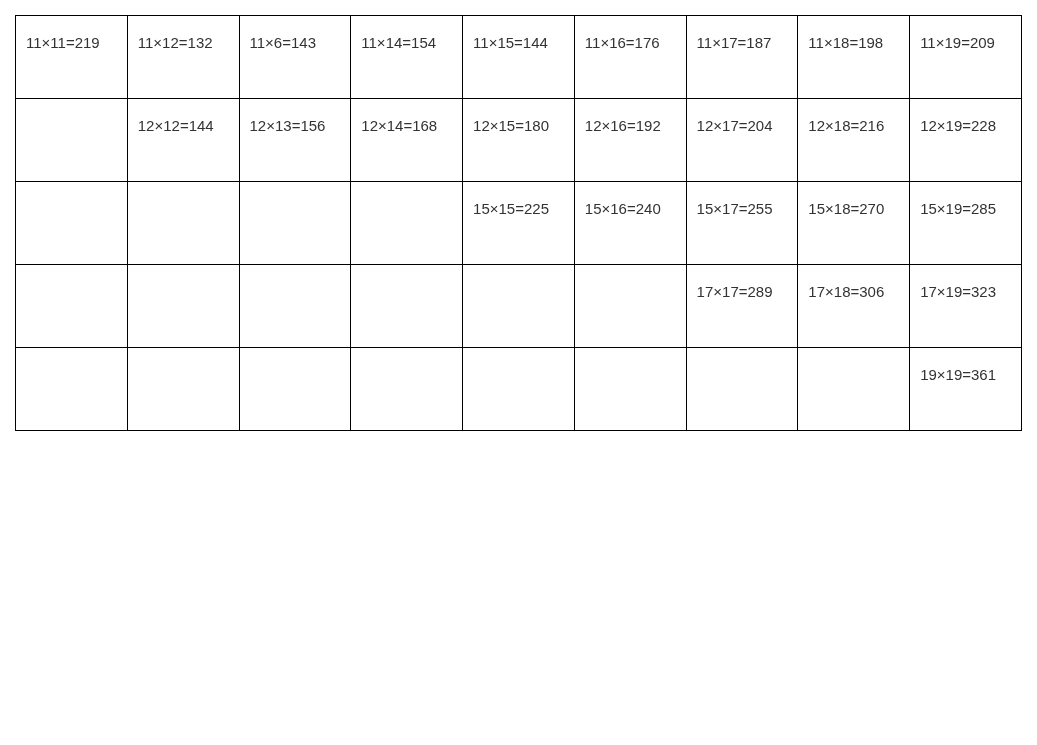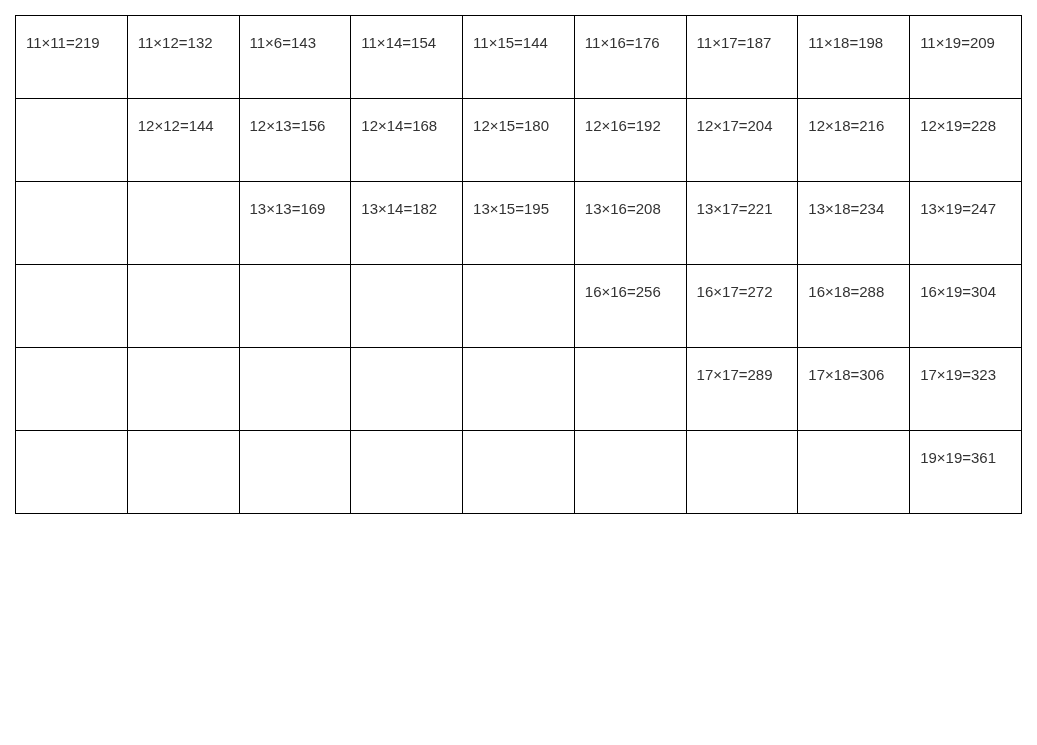--- a/index.html
+++ b/index.html
@@ -48,38 +48,27 @@
       <td>12×14=168</td>
       <td>12×15=180</td>
       <td>12×16=192</td>
       <td>12×17=204</td>
       <td>12×18=216</td>
       <td>12×19=228</td>
     </tr>
     <tr>
       <td></td>
       <td></td>
-      <td>13×13=169</td>
-      <td>13×14=182</td>
-      <td>13×15=195</td>
-      <td>13×16=208</td>
-      <td>13×17=221</td>
-      <td>13×18=234</td>
-      <td>13×19=247</td>
-    </tr>
-    <tr>
       <td></td>
       <td></td>
-      <td></td>
-      <td></td>
-      <td></td>
-      <td>16×16=256</td>
-      <td>16×17=272</td>
-      <td>16×18=288</td>
-      <td>16×19=304</td>
+      <td>15×15=225</td>
+      <td>15×16=240</td>
+      <td>15×17=255</td>
+      <td>15×18=270</td>
+      <td>15×19=285</td>
     </tr>
     <tr>
       <td></td>
       <td></td>
       <td></td>
       <td></td>
       <td></td>
       <td></td>
       <td>17×17=289</td>
       <td>17×18=306</td>

